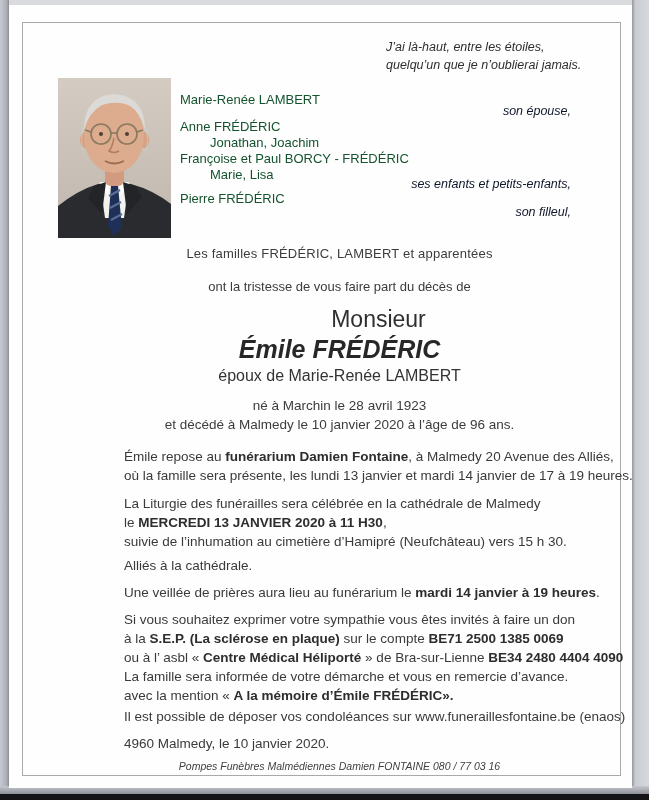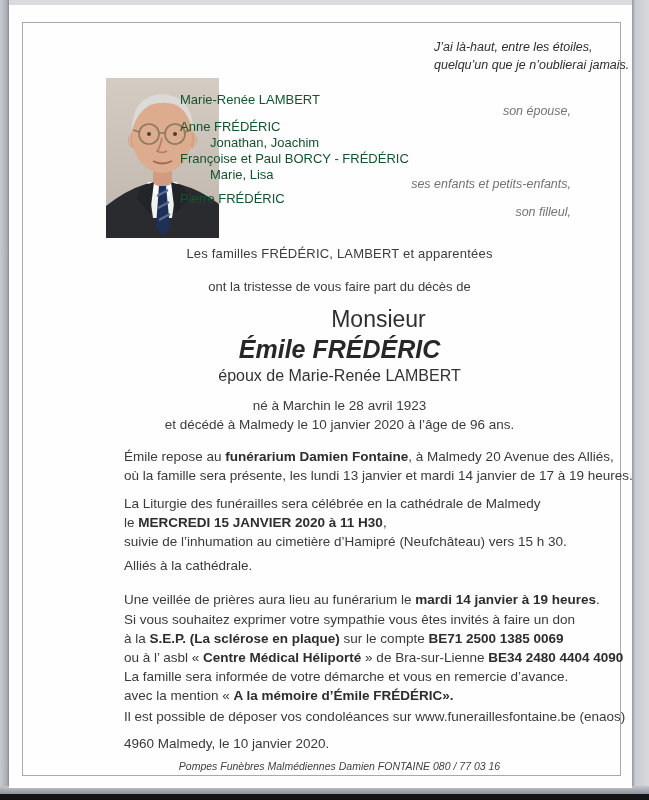--- a/index.html
+++ b/index.html
@@ -18,54 +18,54 @@
                    background:linear-gradient(90deg,#94979d 0%,#c9ccd2 20%,#d6d8dc 100%); }
   .chrome-bottom-grad { position:absolute; left:0; bottom:6px; width:649px; height:8px;
                    background:linear-gradient(180deg,#c4c7cd 0%,#8e9197 100%); }
   .chrome-bottom-bar  { position:absolute; left:0; bottom:0; width:649px; height:6px; background:#141416; }
 
   
   .sheet { position:absolute; left:9px; top:5px; width:623px; height:783px; background:#fefefe; }
   .inner-frame { position:absolute; left:13px; top:17px; width:599px; height:754px;
                  border:1px solid #a9a9a9; }
 
-  .abs { position:absolute;margin-left:48px; }
+  .abs { position:absolute; }
 
   
   .quote { left:377px; top:33px; font-style:italic; font-size:12.5px; line-height:18px; color:#2e2e2e; }
 
   
   .portrait { left:49px; top:73px; width:113px; height:160px; }
   .portrait svg { display:block; width:113px; height:160px; }
 
   
   .fam-line { position:absolute; left:171px; font-size:13px; color:#14532d; white-space:nowrap; }
   .fam-indent { left:201px; }
 
   
-  .rel-line { position:absolute; right:61px; font-style:italic; font-size:12.5px; color:#737373; white-space:nowrap; }
+  .rel-line { position:absolute; right:61px; font-style:italic; font-size:12.5px; color:#0f172a; white-space:nowrap; }
 
   
   .center-zone { position:absolute; left:13px; width:599px; text-align:center;padding-left:36px; }
   .families    { top:241px; font-size:13px; letter-spacing:.2px; }
   .sadness     { top:274px; font-size:13px; }
   .salutation  { top:301px; font-size:23px; color:#2f2f2f;margin-left:39px; }
   .deceased    { top:330px; font-size:25px; font-weight:bold; color:#272727;font-style:italic; }
   .spouse      { top:362px; font-size:16px; color:#333; }
   .birth       { top:393px; font-size:13.5px; }
   .death       { top:412px; font-size:13.5px;text-align:center; }
 
   
   .block { position:absolute; left:115px; width:480px; font-size:13.5px; line-height:19px; color:#3a3a3a; }
   .tl { white-space:nowrap; }
   .bseg { font-weight:bold; color:#2d2d2d; }
   .blk1 { top:442px; }
   .blk2 { top:489px; }
   .blk3 { top:551px; }
-  .blk4 { top:578px;margin-top:7px; }
+  .blk4 { top:578px; }
   .blk5 { top:605px; }
   .blk6 { top:702px; }
   .blk7 { top:729px; }
 
   .footer { top:755px; font-style:italic; font-size:10.5px; color:#3f3f3f; }
 </style>
 </head>
 <body>
 
 <div class="chrome-top"></div>
@@ -150,21 +150,21 @@
   <div class="center-zone spouse">époux de Marie-Renée LAMBERT</div>
   <div class="center-zone birth">né à Marchin le 28 avril 1923</div>
   <div class="center-zone death">et décédé à Malmedy le 10 janvier 2020 à l’âge de 96 ans.</div>
 
   <div class="block blk1">
       <div class="tl"><span>Émile repose au </span><span class="bseg">funérarium Damien Fontaine</span><span>, à Malmedy 20 Avenue des Alliés,</span></div>
       <div class="tl"><span>où la famille sera présente, les lundi 13 janvier et mardi 14 janvier de 17 à 19 heures.</span></div>
     </div>
   <div class="block blk2">
       <div class="tl"><span>La Liturgie des funérailles sera célébrée  en la cathédrale de Malmedy</span></div>
-      <div class="tl"><span> le </span><span class="bseg">MERCREDI 15 JANVIER 2020 à 11 H30</span><span>,</span></div>
+      <div class="tl"><span> le </span><span class="bseg">MERCREDI 13 JANVIER 2020 à 11 H30</span><span>,</span></div>
       <div class="tl"><span>suivie de l’inhumation au cimetière d’Hamipré (Neufchâteau) vers 15 h 30.</span></div>
     </div>
   <div class="block blk3">
       <div class="tl"><span>Alliés à la cathédrale.</span></div>
     </div>
   <div class="block blk4">
       <div class="tl"><span>Une veillée de prières aura lieu au funérarium le </span><span class="bseg">mardi 14 janvier à 19 heures</span><span>.</span></div>
     </div>
   <div class="block blk5">
       <div class="tl"><span>Si vous souhaitez exprimer votre sympathie vous êtes invités à faire un don</span></div>

